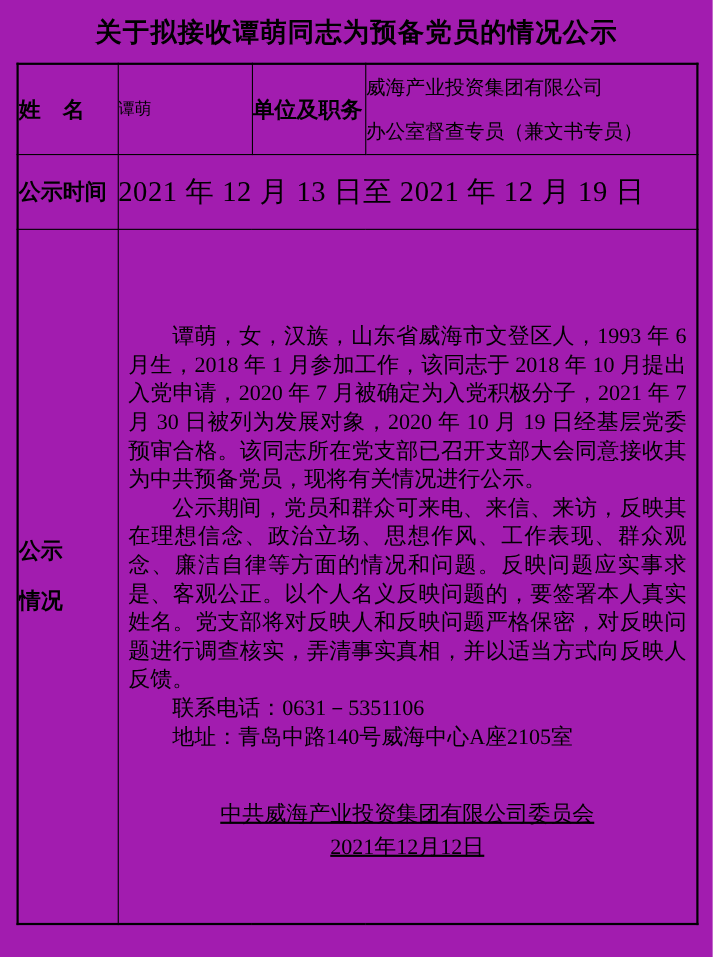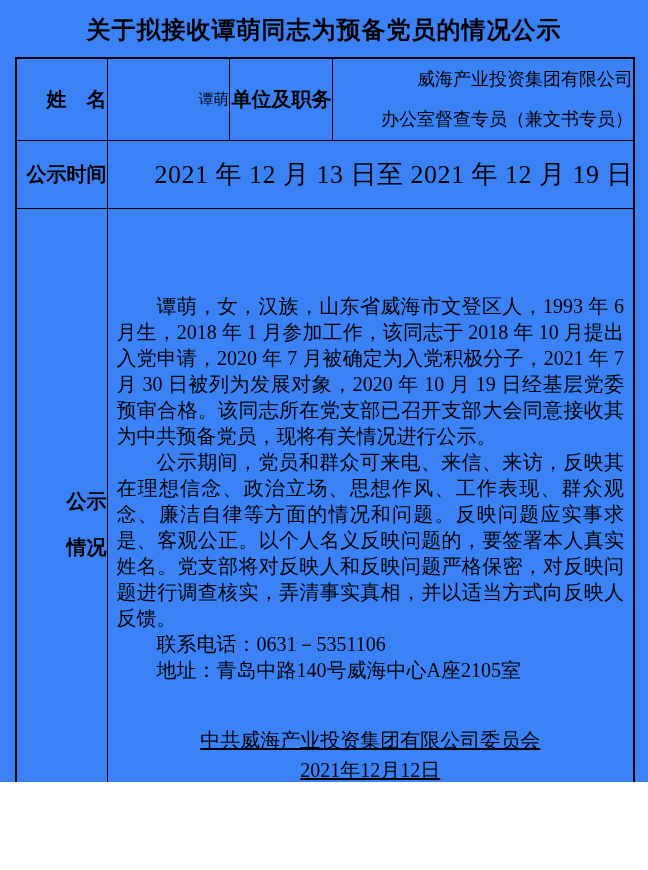--- a/index.html
+++ b/index.html
@@ -5,22 +5,22 @@
   * { margin: 0; padding: 0; box-sizing: border-box; }
   html, body {
     width: 648px;
     background: #ffffff;
     font-family: "Liberation Serif", "DejaVu Serif", serif;
     color: #000000;
   }
   .page {
     position: relative;
     width: 648px;
-    height: 782px;
-    background: #3b82f6;
+    height: 870px;
+    background: #a21caf;
     overflow: hidden;
   }
   .doc-title {
     padding-top: 14px;
     height: 32px;
     line-height: 32px;
     text-align: center;
     font-size: 24px;
     font-weight: bold;
     letter-spacing: 1px;
@@ -29,21 +29,21 @@
   table.notice-table {
     margin: 25px 0 0 15px;
     width: 618px;
     border-collapse: collapse;
     table-layout: fixed;
     border: 2px solid #000000;
   }
   table.notice-table td {
     border: 1px solid #000000;
     vertical-align: middle;
-    text-align: right;
+    text-align: left;
     overflow: hidden;
   }
   .label-cell {
     font-family: Liberation Sans, sans-serif;
     font-weight: bold;
     font-size: 20px;
   }
   .row-1 { height: 82px; }
   .row-2 { height: 68px; margin-top: 28px; }
   .row-3 { height: 632px; }

